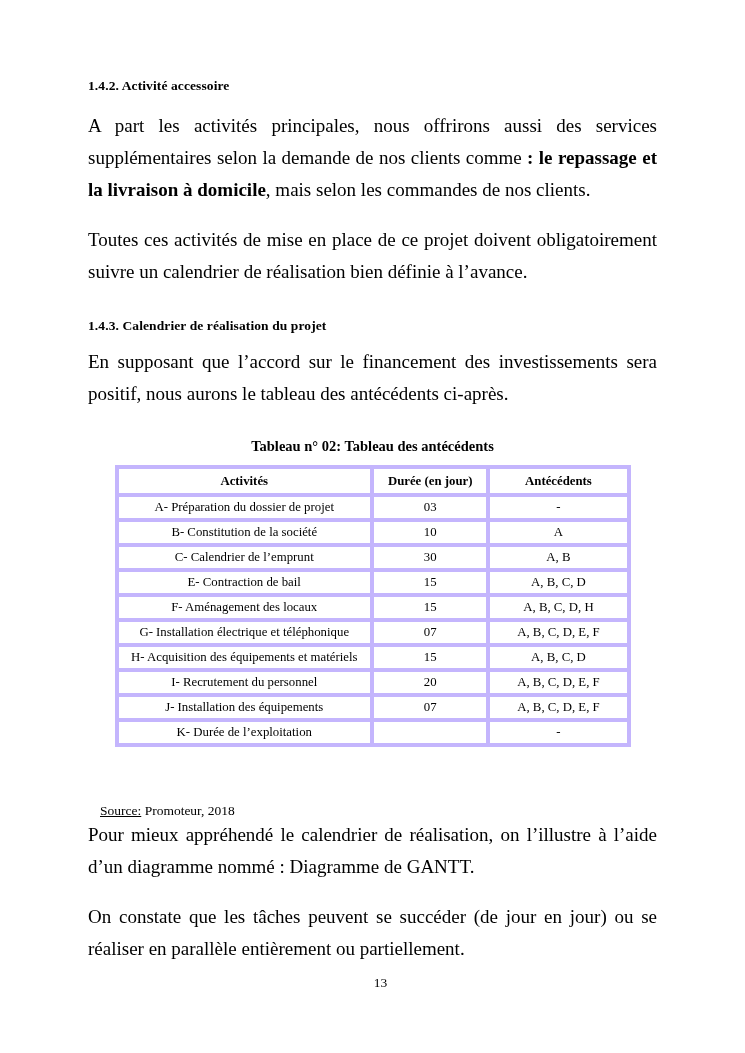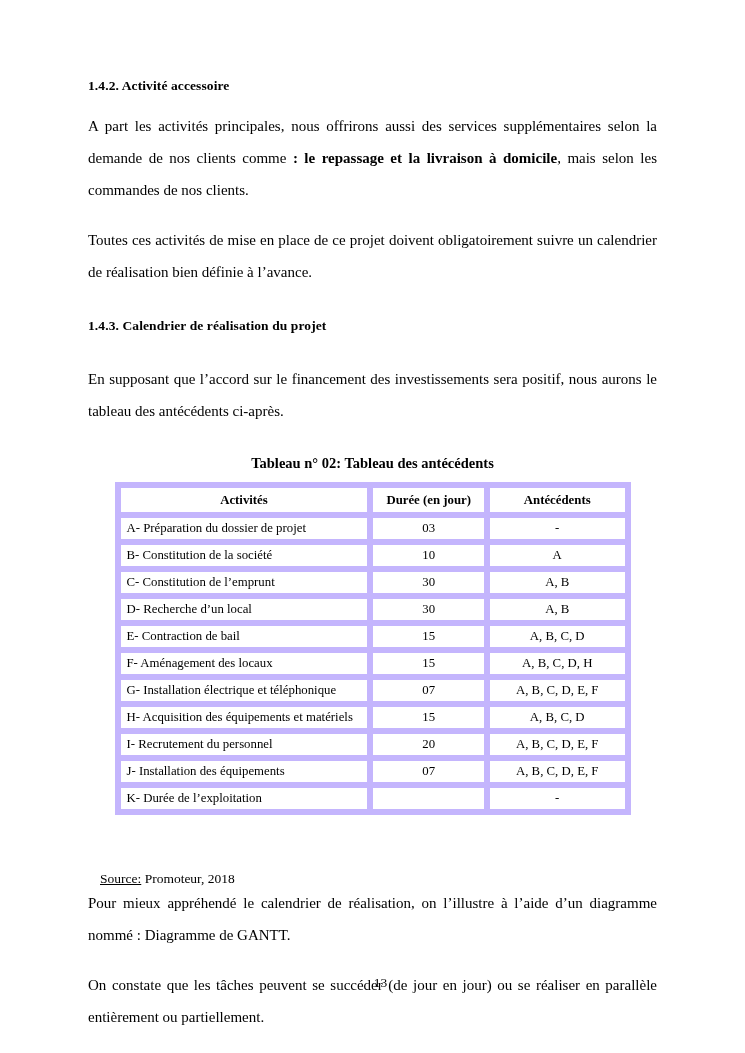--- a/index.html
+++ b/index.html
@@ -23,24 +23,24 @@
     padding: 78px 88px 0 88px;
   }
   .heading {
     font-size: 13.5px;
     font-weight: bold;
     margin: 0 0 16px 0;
     letter-spacing: 0.1px;
   }
   .heading.second {
     margin-top: 30px;
-    margin-bottom: 29px;
+    margin-bottom: 12px;
   }
   p.body-text {
-    font-size: 15px;
+    font-size: 19px;
     line-height: 32px;
     text-align: justify;
     margin: 0 0 18px 0;
   }
   p.body-text.tight {
     margin-bottom: 0;
   }
   .bold {
     font-weight: bold;
   }
@@ -53,32 +53,32 @@
   .table-caption .underline {
   }
   table.antecedents {
     border-collapse: collapse;
     width: 516px;
     margin: 0 auto;
     font-size: 12.8px;
   }
   table.antecedents th,
   table.antecedents td {
-    border: 6px solid #c4b5fd;
+    border: 4px solid #c4b5fd;
     padding: 2px 6px;
     vertical-align: middle;
     line-height: 17px;
   }
   table.antecedents th {
     text-align: center;
     font-weight: bold;
     height: 20px;
   }
   table.antecedents td.activity {
-    text-align: left;
+    text-align: center;
     width: 268px;
   }
   table.antecedents td.duration {
     text-align: center;
     width: 112px;
   }
   table.antecedents td.ante {
     text-align: center;
     width: 134px;
   }
@@ -131,26 +131,21 @@
         <td class="activity">A- Préparation du dossier de projet</td>
         <td class="duration">03</td>
         <td class="ante">-</td>
       </tr>
       <tr>
         <td class="activity">B- Constitution de la société</td>
         <td class="duration">10</td>
         <td class="ante">A</td>
       </tr>
       <tr>
-        <td class="activity">C- Constitution de l’emprunt</td>
-        <td class="duration">30</td>
-        <td class="ante">A, B</td>
-      </tr>
-      <tr>
-        <td class="activity">D- Recherche d’un local</td>
+        <td class="activity">C- Calendrier de l’emprunt</td>
         <td class="duration">30</td>
         <td class="ante">A, B</td>
       </tr>
       <tr>
         <td class="activity">E- Contraction de bail</td>
         <td class="duration">15</td>
         <td class="ante">A, B, C, D</td>
       </tr>
       <tr>
         <td class="activity">F- Aménagement des locaux</td>

